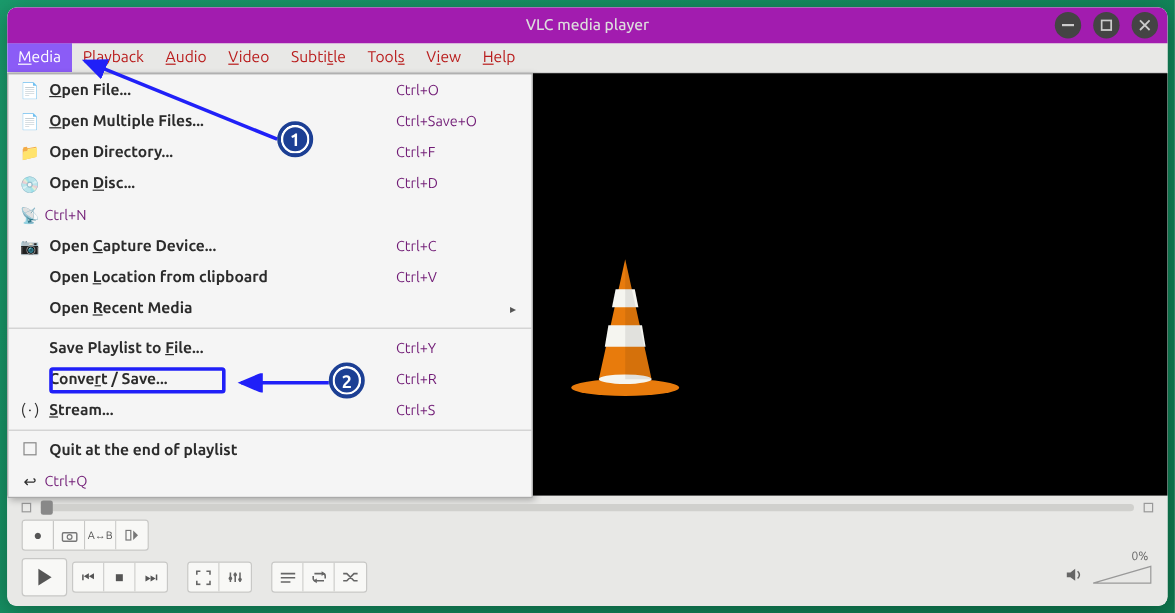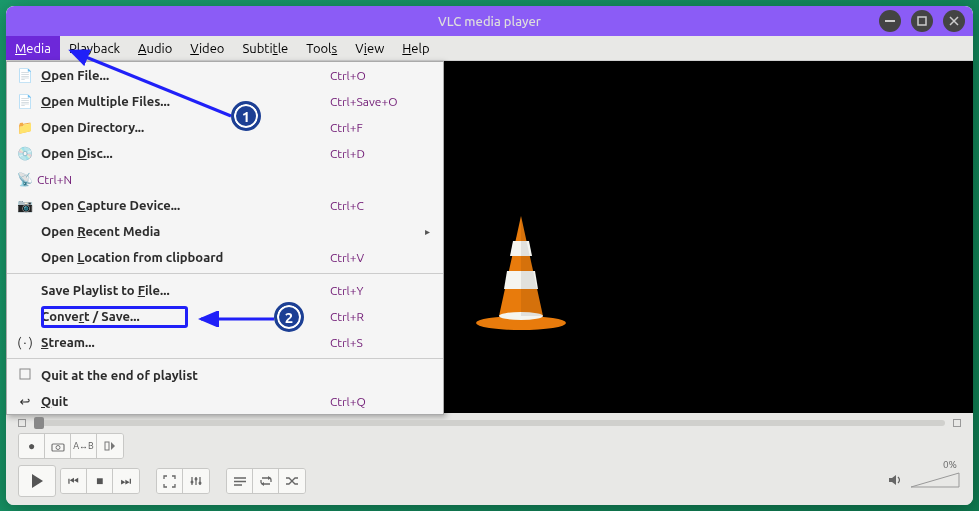--- a/index.html
+++ b/index.html
@@ -1,25 +1,25 @@
 <!DOCTYPE html>
 <html><head>
 <meta charset="utf-8">
 <style>
 * { margin: 0; padding: 0; box-sizing: border-box; font-family: "Ubuntu", "Segoe UI", sans-serif; }
 body { background: linear-gradient(135deg, #1a9b6c 0%, #0e7a50 100%); width: 979px; height: 511px; overflow: hidden; padding: 0; }
 .window { background: #f0f0f0; border-radius: 8px; margin: 6px; height: 499px; display: flex; flex-direction: column; overflow: hidden; box-shadow: 0 4px 20px rgba(0,0,0,0.3); }
-.titlebar { background: #8b5cf6; color: #ddd; height: 30px; display: flex; align-items: center; justify-content: center; position: relative; border-radius: 8px 8px 0 0; }
+.titlebar { background: #a21caf; color: #ddd; height: 30px; display: flex; align-items: center; justify-content: center; position: relative; border-radius: 8px 8px 0 0; }
 .titlebar-text { font-size: 13px; font-weight: 500; }
 .titlebar-ctrls { position: absolute; right: 8px; display: flex; gap: 10px; }
 .tb-btn { width: 22px; height: 22px; border-radius: 50%; background: #444; display: flex; align-items: center; justify-content: center; color: #ccc; font-size: 11px; cursor: pointer; }
 .tb-btn.close { background: #444; }
 .menubar { background: #e8e8e6; height: 25px; display: flex; align-items: stretch; border-bottom: 1px solid #d0d0d0; }
-.menu-item { padding: 0 9px; display: flex; align-items: center; font-size: 13px; cursor: pointer; color: #000000; }
-.menu-item.open { background: #6d28d9; color: #fff; }
+.menu-item { padding: 0 9px; display: flex; align-items: center; font-size: 13px; cursor: pointer; color: #b91c1c; }
+.menu-item.open { background: #8b5cf6; color: #fff; }
 .menu-item .u { text-decoration: underline; }
 .content { flex: 1; background: #000; position: relative; }
 .dropdown { position: absolute; left: 0; top: 0; background: #f5f5f5; border: 1px solid #aaa; width: 438px; box-shadow: 2px 2px 6px rgba(0,0,0,0.3); }
 .drop-row { height: 26px; display: flex; align-items: center; font-size: 13px; color: #2c2c2c; cursor: pointer; position: relative; }
 .drop-icon { width: 24px; text-align: center; font-size: 13px; margin-left: 6px; }
 .drop-label { flex: 1; padding-left: 4px; font-weight: bold; }
 .drop-label .u { text-decoration: underline; }
 .drop-short { width: 95px; text-align: left; color: #701a75; font-size: 12px; }
 .drop-sub { width: 18px; font-size: 10px; color: #555; }
 .sep { height: 1px; background: #ccc; margin: 3px 0; }
@@ -130,29 +130,29 @@
           <span class="drop-sub"></span>
       </div>
       <div class="drop-row">
         <span class="drop-icon">📷</span>
         <span class="drop-label">Open <span class="u">C</span>apture Device...</span>
         <span class="drop-short">Ctrl+C</span>
           <span class="drop-sub"></span>
       </div>
       <div class="drop-row">
         <span class="drop-icon"></span>
+        <span class="drop-label">Open <span class="u">L</span>ocation from clipboard</span>
+        <span class="drop-short">Ctrl+V</span>
+          <span class="drop-sub"></span>
+      </div>
+      <div class="drop-row">
+        <span class="drop-icon"></span>
         <span class="drop-label">Open <span class="u">R</span>ecent Media</span>
         <span class="drop-short"></span>
           <span class="drop-sub">▸</span>
-      </div>
-      <div class="drop-row">
-        <span class="drop-icon"></span>
-        <span class="drop-label">Open <span class="u">L</span>ocation from clipboard</span>
-        <span class="drop-short">Ctrl+V</span>
-          <span class="drop-sub"></span>
       </div>
       <div class="sep"></div>
       <div class="drop-row">
         <span class="drop-icon"></span>
         <span class="drop-label">Save Playlist to <span class="u">F</span>ile...</span>
         <span class="drop-short">Ctrl+Y</span>
           <span class="drop-sub"></span>
       </div>
       <div class="drop-row">
         <span class="drop-icon"></span>
@@ -170,21 +170,20 @@
       <div class="drop-row">
         <span class="drop-icon"><svg width="12" height="12">
               <rect x="1" y="1" width="10" height="10" fill="none" stroke="#888" stroke-width="1"></rect>
             </svg></span>
         <span class="drop-label">Quit at the end of playlist</span>
         <span class="drop-short"></span>
           <span class="drop-sub"></span>
       </div>
       <div class="drop-row">
         <span class="drop-icon">↩</span>
-        <span class="drop-label"><span class="u">Q</span>uit</span>
         <span class="drop-short">Ctrl+Q</span>
           <span class="drop-sub"></span>
       </div>
     </div>
 
     <svg class="cone" viewBox="0 0 100 120">
       <ellipse cx="50" cy="112" rx="45" ry="7" fill="#e87b0c"></ellipse>
       <path d="M50 5 L72 105 L28 105 Z" fill="#e87b0c"></path>
       <path d="M42 30 L58 30 L61 45 L39 45 Z" fill="#f5f5f0"></path>
       <path d="M36 60 L64 60 L67 78 L33 78 Z" fill="#f5f5f0"></path>

